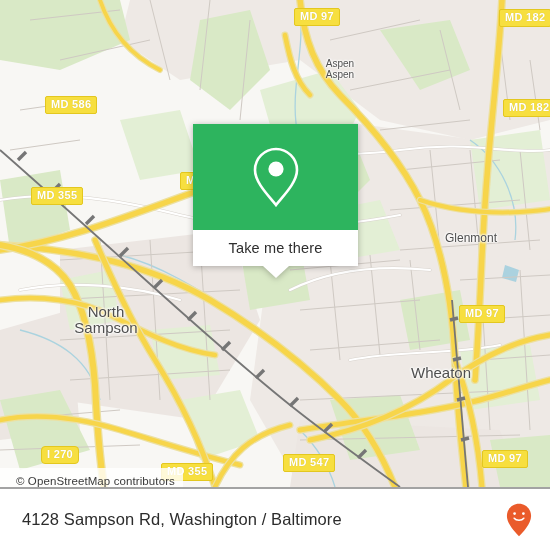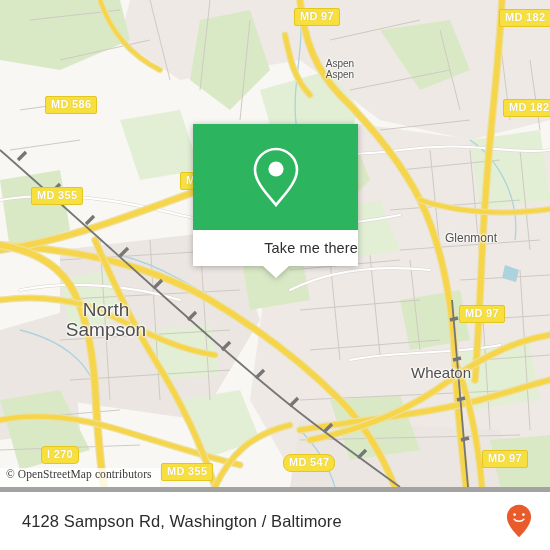--- a/index.html
+++ b/index.html
@@ -30,29 +30,28 @@
     background: #f7f6f3;
   }
   #map svg { display: block; }
 
   
   #attribution {
     position: absolute;
     left: 0;
     top: 468px;
     height: 19px;
-    padding: 0 8px 0 6px;
-    display: flex;
-    align-items: flex-start;
+    padding: 0 8px 0 16px;
+    display: flex;
+    align-items: flex-end;
     background: rgba(255,255,255,0.80);
     font-size: 11.5px;
     color: #3a3a3a;
     letter-spacing: 0.1px;
     z-index: 40;
-    font-family: Liberation Serif, serif;
   }
 
   
   #popup {
     position: absolute;
     left: 193px;
     top: 124px;
     width: 165px;
     z-index: 50;
     filter: drop-shadow(0 1px 3px rgba(0,0,0,0.28));
@@ -62,21 +61,21 @@
     background: #2db45e;
     display: flex;
     align-items: center;
     justify-content: center;
   }
   #popup-body {
     background: #ffffff;
     height: 36px;
     display: flex;
     align-items: center;
-    justify-content: flex-end;
+    justify-content: center;
   }
   #popup-label {
     font-size: 14.5px;
     color: #2e2e2e;
     letter-spacing: 0.15px;
   }
   #popup-tail {
     position: absolute;
     left: 50%;
     margin-left: -13px;
@@ -93,21 +92,21 @@
     left: 0;
     top: 487px;
     width: 550px;
     height: 63px;
     background: #ffffff;
     display: flex;
     align-items: center;
     justify-content: space-between;
     padding: 0 18px 0 22px;
     box-sizing: border-box;
-    border-top: 5px solid #a3a3a3;
+    border-top: 2px solid #a3a3a3;
   }
   #footer-address {
     font-size: 16.5px;
     color: #2c2c2c;
     letter-spacing: 0.1px;
     white-space: nowrap;
   }
   #brand {
     display: flex;
     align-items: center;
@@ -291,37 +290,37 @@
         <div style="position: absolute; left: 340px; top: 69px; transform: translate(-50%, -50%); font-size: 10px; color: rgb(79, 79, 79); text-align: center; line-height: 1.05; white-space: nowrap; text-shadow: rgb(255, 255, 255) 0px 0px 3px, rgb(255, 255, 255) 0px 0px 3px, rgb(255, 255, 255) 0px 0px 3px, rgb(255, 255, 255) 0px 0px 2px;">
           <div>Aspen</div>
           <div>Aspen</div>
         </div>
         <div style="position: absolute; left: 471px; top: 238px; transform: translate(-50%, -50%); font-size: 12px; color: rgb(79, 79, 79); text-align: right; line-height: 1.05; white-space: nowrap; text-shadow: rgb(255, 255, 255) 0px 0px 3px, rgb(255, 255, 255) 0px 0px 3px, rgb(255, 255, 255) 0px 0px 3px, rgb(255, 255, 255) 0px 0px 2px;">
           <div>Glenmont</div>
         </div>
         <div style="position: absolute; left: 441px; top: 373px; transform: translate(-50%, -50%); font-size: 15px; color: rgb(79, 79, 79); text-align: right; line-height: 1.05; white-space: nowrap; text-shadow: rgb(255, 255, 255) 0px 0px 3px, rgb(255, 255, 255) 0px 0px 3px, rgb(255, 255, 255) 0px 0px 3px, rgb(255, 255, 255) 0px 0px 2px;">
           <div>Wheaton</div>
         </div>
-        <div style="position: absolute; left: 106px; top: 320px; transform: translate(-50%, -50%); font-size: 19px; color: rgb(79, 79, 79); text-align: center; line-height: 1.05; white-space: nowrap; text-shadow: rgb(255, 255, 255) 0px 0px 3px, rgb(255, 255, 255) 0px 0px 3px, rgb(255, 255, 255) 0px 0px 3px, rgb(255, 255, 255) 0px 0px 2px;">
+        <div style="position: absolute; left: 106px; top: 320px; transform: translate(-50%, -50%); font-size: 15px; color: rgb(79, 79, 79); text-align: center; line-height: 1.05; white-space: nowrap; text-shadow: rgb(255, 255, 255) 0px 0px 3px, rgb(255, 255, 255) 0px 0px 3px, rgb(255, 255, 255) 0px 0px 3px, rgb(255, 255, 255) 0px 0px 2px;">
           <div>North</div>
           <div>Sampson</div>
         </div>
       </div>
 
     <div id="road-shields">
         <div style="position: absolute; left: 294px; top: 8px; background: rgb(247, 223, 63); border: 1.5px solid rgb(227, 199, 31); border-radius: 2px; padding: 1px 5px 2px; font-size: 11px; font-weight: bold; color: rgb(255, 255, 255); letter-spacing: 0.3px; line-height: 1.15; white-space: nowrap; text-shadow: rgba(0, 0, 0, 0.18) 0px 0px 1px;">MD 97</div>
         <div style="position: absolute; left: 499px; top: 9px; background: rgb(247, 223, 63); border: 1.5px solid rgb(227, 199, 31); border-radius: 2px; padding: 1px 5px 2px; font-size: 11px; font-weight: bold; color: rgb(255, 255, 255); letter-spacing: 0.3px; line-height: 1.15; white-space: nowrap; text-shadow: rgba(0, 0, 0, 0.18) 0px 0px 1px;">MD 182</div>
         <div style="position: absolute; left: 45px; top: 96px; background: rgb(247, 223, 63); border: 1.5px solid rgb(227, 199, 31); border-radius: 2px; padding: 1px 5px 2px; font-size: 11px; font-weight: bold; color: rgb(255, 255, 255); letter-spacing: 0.3px; line-height: 1.15; white-space: nowrap; text-shadow: rgba(0, 0, 0, 0.18) 0px 0px 1px;">MD 586</div>
         <div style="position: absolute; left: 503px; top: 99px; background: rgb(247, 223, 63); border: 1.5px solid rgb(227, 199, 31); border-radius: 2px; padding: 1px 5px 2px; font-size: 11px; font-weight: bold; color: rgb(255, 255, 255); letter-spacing: 0.3px; line-height: 1.15; white-space: nowrap; text-shadow: rgba(0, 0, 0, 0.18) 0px 0px 1px;">MD 182</div>
         <div style="position: absolute; left: 180px; top: 172px; background: rgb(247, 223, 63); border: 1.5px solid rgb(227, 199, 31); border-radius: 2px; padding: 1px 5px 2px; font-size: 11px; font-weight: bold; color: rgb(255, 255, 255); letter-spacing: 0.3px; line-height: 1.15; white-space: nowrap; text-shadow: rgba(0, 0, 0, 0.18) 0px 0px 1px;">MD 586</div>
         <div style="position: absolute; left: 31px; top: 187px; background: rgb(247, 223, 63); border: 1.5px solid rgb(227, 199, 31); border-radius: 2px; padding: 1px 5px 2px; font-size: 11px; font-weight: bold; color: rgb(255, 255, 255); letter-spacing: 0.3px; line-height: 1.15; white-space: nowrap; text-shadow: rgba(0, 0, 0, 0.18) 0px 0px 1px;">MD 355</div>
         <div style="position: absolute; left: 459px; top: 305px; background: rgb(247, 223, 63); border: 1.5px solid rgb(227, 199, 31); border-radius: 2px; padding: 1px 5px 2px; font-size: 11px; font-weight: bold; color: rgb(255, 255, 255); letter-spacing: 0.3px; line-height: 1.15; white-space: nowrap; text-shadow: rgba(0, 0, 0, 0.18) 0px 0px 1px;">MD 97</div>
         <div style="position: absolute; left: 41px; top: 446px; background: rgb(247, 223, 63); border: 1.5px solid rgb(227, 199, 31); border-radius: 4px; padding: 1px 5px 2px; font-size: 11px; font-weight: bold; color: rgb(255, 255, 255); letter-spacing: 0.3px; line-height: 1.15; white-space: nowrap; text-shadow: rgba(0, 0, 0, 0.18) 0px 0px 1px;">I 270</div>
         <div style="position: absolute; left: 161px; top: 463px; background: rgb(247, 223, 63); border: 1.5px solid rgb(227, 199, 31); border-radius: 2px; padding: 1px 5px 2px; font-size: 11px; font-weight: bold; color: rgb(255, 255, 255); letter-spacing: 0.3px; line-height: 1.15; white-space: nowrap; text-shadow: rgba(0, 0, 0, 0.18) 0px 0px 1px;">MD 355</div>
-        <div style="position: absolute; left: 283px; top: 454px; background: rgb(247, 223, 63); border: 1.5px solid rgb(227, 199, 31); border-radius: 8px; padding: 1px 5px 2px; font-size: 11px; font-weight: bold; color: rgb(255, 255, 255); letter-spacing: 0.3px; line-height: 1.15; white-space: nowrap; text-shadow: rgba(0, 0, 0, 0.18) 0px 0px 1px;">MD 547</div>
+        <div style="position: absolute; left: 283px; top: 454px; background: rgb(247, 223, 63); border: 1.5px solid rgb(227, 199, 31); border-radius: 2px; padding: 1px 5px 2px; font-size: 11px; font-weight: bold; color: rgb(255, 255, 255); letter-spacing: 0.3px; line-height: 1.15; white-space: nowrap; text-shadow: rgba(0, 0, 0, 0.18) 0px 0px 1px;">MD 547</div>
         <div style="position: absolute; left: 482px; top: 450px; background: rgb(247, 223, 63); border: 1.5px solid rgb(227, 199, 31); border-radius: 2px; padding: 1px 5px 2px; font-size: 11px; font-weight: bold; color: rgb(255, 255, 255); letter-spacing: 0.3px; line-height: 1.15; white-space: nowrap; text-shadow: rgba(0, 0, 0, 0.18) 0px 0px 1px;">MD 97</div>
       </div>
   </div>
 
   <div id="attribution">
     <span>© OpenStreetMap contributors</span>
   </div>
 
   <div id="popup">
     <div id="popup-head">

